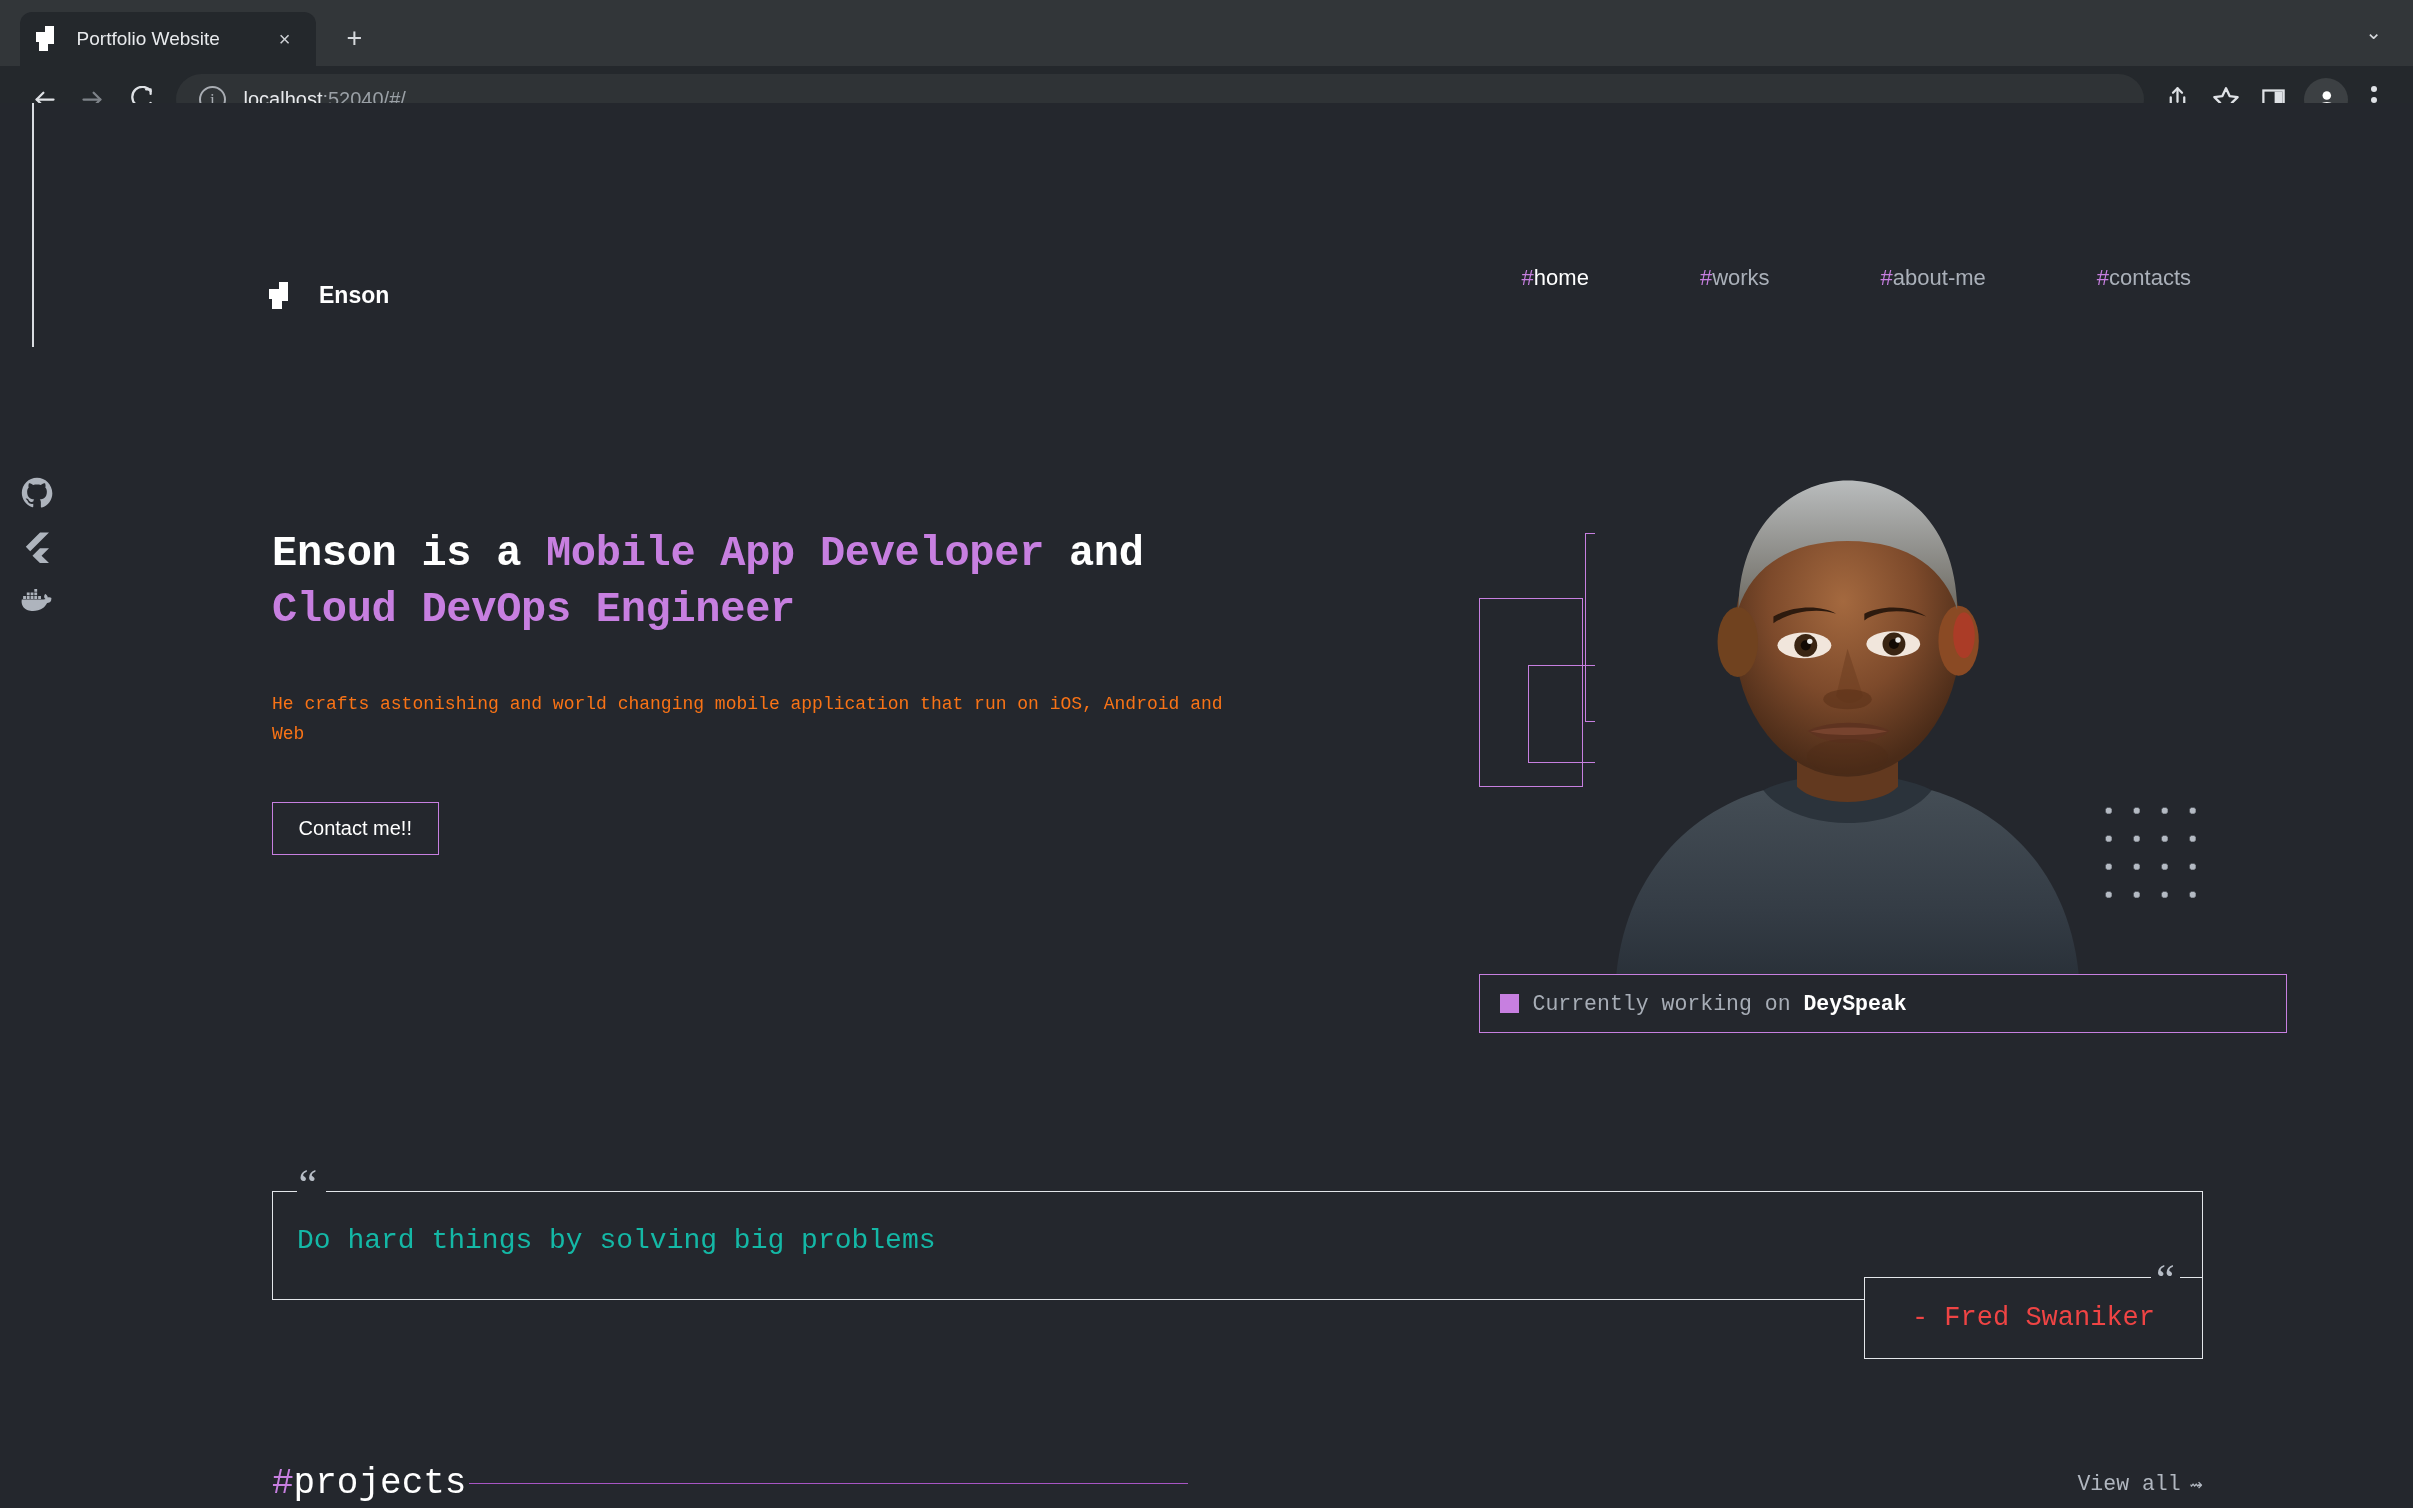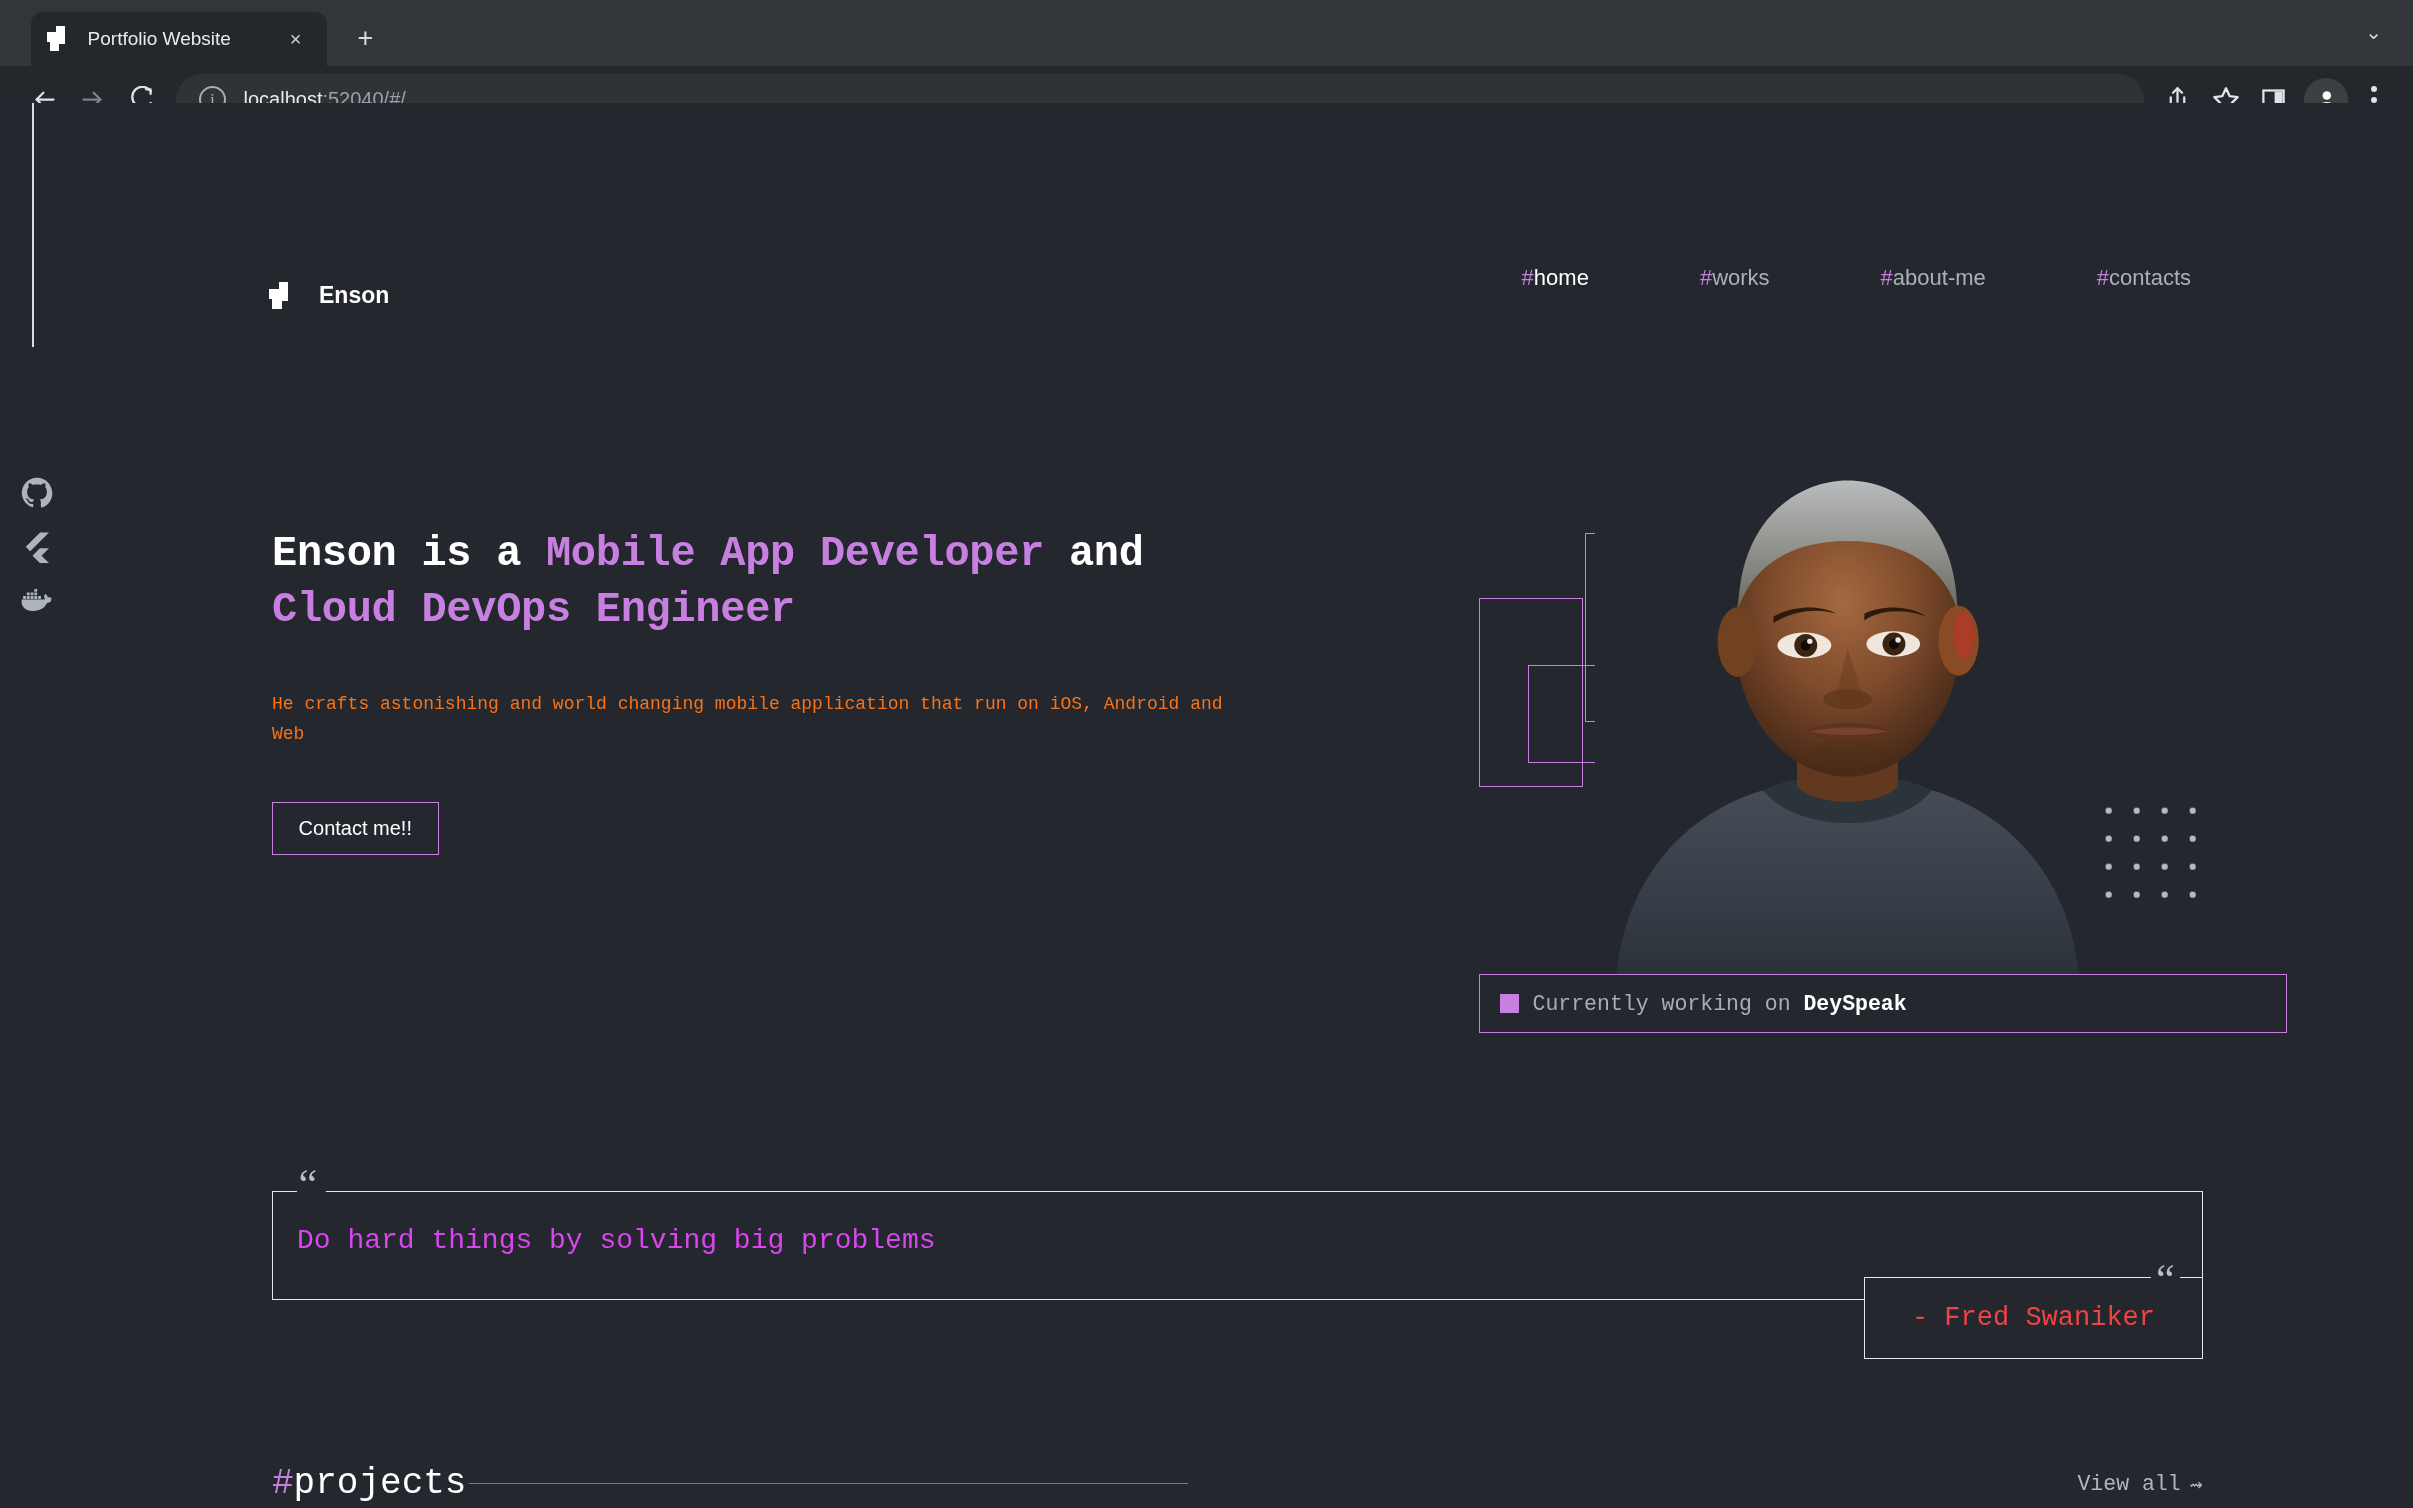--- a/index.html
+++ b/index.html
@@ -8,21 +8,21 @@
     background:#1f2125;
     font-family:"Liberation Sans", sans-serif;
     overflow:hidden;
   }
 
   
   .browser { width:2413px; height:1508px; position:relative; }
 
   .tabstrip {
     height:66px; background:#323639; position:relative;
-    display:flex; align-items:flex-end; padding-left:31px;
+    display:flex; align-items:flex-end; padding-left:20px;
   }
   .tab {
     width:296px; height:54px; background:#24282c;
     border-radius:12px 12px 0 0;
     display:flex; align-items:center; padding:0 16px;
     position:relative;
   }
   .tab-favicon {
     width:25.6px; height:25.6px; margin-right:15px; position:relative; flex:none;
   }
@@ -197,21 +197,21 @@
     position:absolute; left:53px; top:0; right:-1.3px; height:1.3px; background:#e3e6ea;
   }
   .quote-mark-open {
     position:absolute; left:25.6px; top:-28px;
     font-family:"Liberation Serif", serif;
     font-size:42px; color:#b7bdc6; line-height:1;
   }
   .quote-text {
     position:absolute; left:24px; top:34px;
     font-family:"Liberation Mono", monospace;
-    font-size:28px; color:#d946ef; white-space:nowrap;
+    font-size:28px; color:#14b8a6; white-space:nowrap;
   }
   .quote-attrib {
     position:absolute; right:0; top:86px;
     width:339px; height:82px;
     border:1.3px solid #e3e6ea; background:#24272d;
     display:flex; align-items:center; justify-content:center;
   }
   .quote-attrib span {
     font-family:"Liberation Mono", monospace;
     font-size:27px; color:#ef4444; white-space:nowrap;

